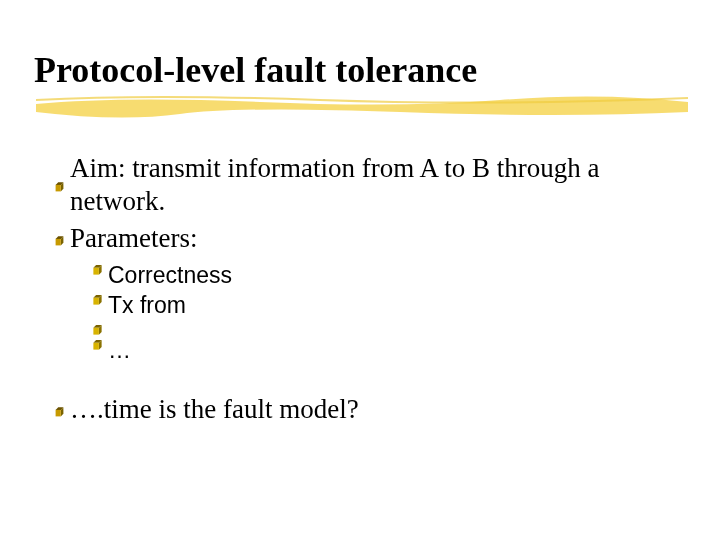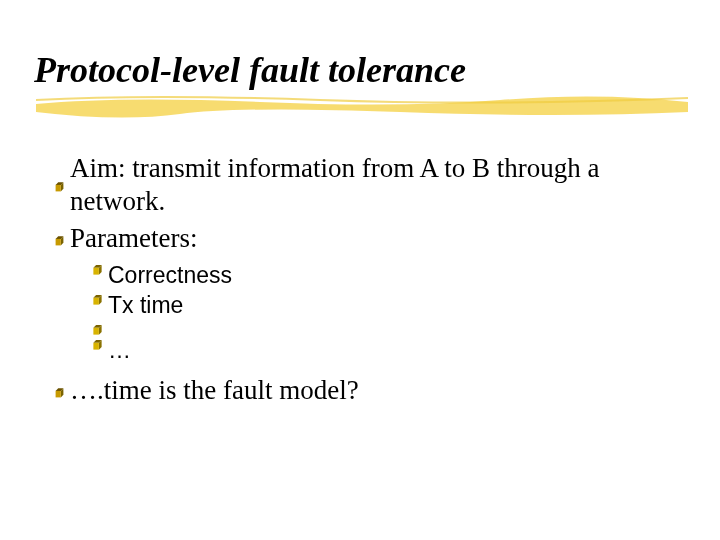--- a/index.html
+++ b/index.html
@@ -20,21 +20,20 @@
   .title-wrap {
     position: absolute;
     left: 34px;
     top: 52px;
   }
   .title {
     font-size: 36px;
     font-weight: bold;
     letter-spacing: 0px;
     line-height: 1.05;
-    font-style: italic;
   }
   .underline {
     position: absolute;
     left: 0;
     right: 0;
     height: 24px;
     pointer-events: none;
   }
   .body {
     position: absolute;
@@ -56,21 +55,21 @@
     align-items: center;
     justify-content: center;
     padding-top: 6px;
   }
   .l1 .text {
     font-family: "Times New Roman", Times, serif;
   }
   .l2-group {
     margin-left: 38px;
     margin-top: 6px;
-    margin-bottom: 3px;
+    margin-bottom: 22px;
   }
   .l2 {
     display: flex;
     align-items: flex-start;
     font-size: 23px;
     line-height: 1.3;
     font-family: Arial, Helvetica, sans-serif;
   }
   .l2 .bullet {
     flex: 0 0 auto;
@@ -154,21 +153,21 @@
       <div class="l2">
         <span class="bullet">
           <span class="square">
             <svg viewBox="0 0 16 16">
               <polygon points="2,4 10,4 14,0 6,0" fill="#7a6300"></polygon>
               <polygon points="10,4 14,0 14,10 10,14" fill="#8a7200"></polygon>
               <rect x="2" y="4" width="8" height="10" fill="#d8b300"></rect>
             </svg>
           </span>
         </span>
-        <span>Tx time</span>
+        <span>Tx from</span>
       </div>
       <div class="l2">
         <span class="bullet">
           <span class="square">
             <svg viewBox="0 0 16 16">
               <polygon points="2,4 10,4 14,0 6,0" fill="#7a6300"></polygon>
               <polygon points="10,4 14,0 14,10 10,14" fill="#8a7200"></polygon>
               <rect x="2" y="4" width="8" height="10" fill="#d8b300"></rect>
             </svg>
           </span>

